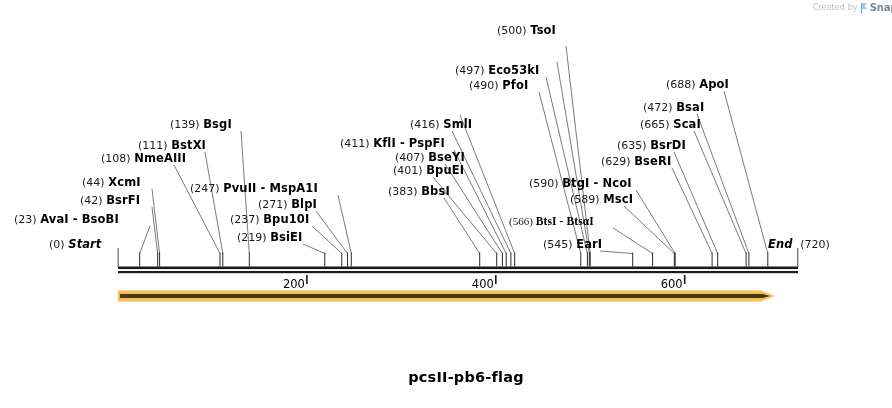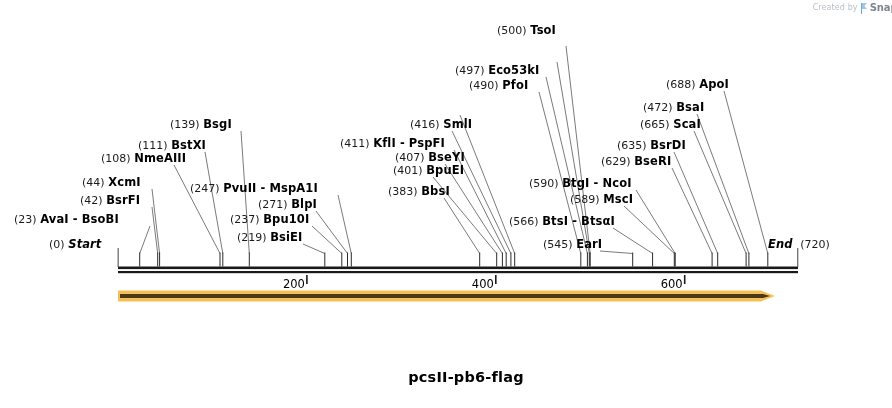--- a/index.html
+++ b/index.html
@@ -232,21 +232,21 @@
   </div>
   <div class="lbl" style="left:497px;top:24px;">
     <span class="pos">(500)</span>
     <span class="enz">TsoI</span>
   </div>
 
   <div class="lbl" style="left:543px;top:238px;">
     <span class="pos">(545)</span>
     <span class="enz">EarI</span>
   </div>
-  <div class="lbl" style="left:509px;top:215px;">
+  <div class="lbl" style="left:509px;top:215px;font-family:Liberation Serif, serif;">
     <span class="pos">(566)</span>
     <span class="enz">BtsI  -  BtsαI</span>
   </div>
   <div class="lbl" style="left:570px;top:193px;">
     <span class="pos">(589)</span>
     <span class="enz">MscI</span>
   </div>
   <div class="lbl" style="left:529px;top:177px;">
     <span class="pos">(590)</span>
     <span class="enz">BtgI  -  NcoI</span>

